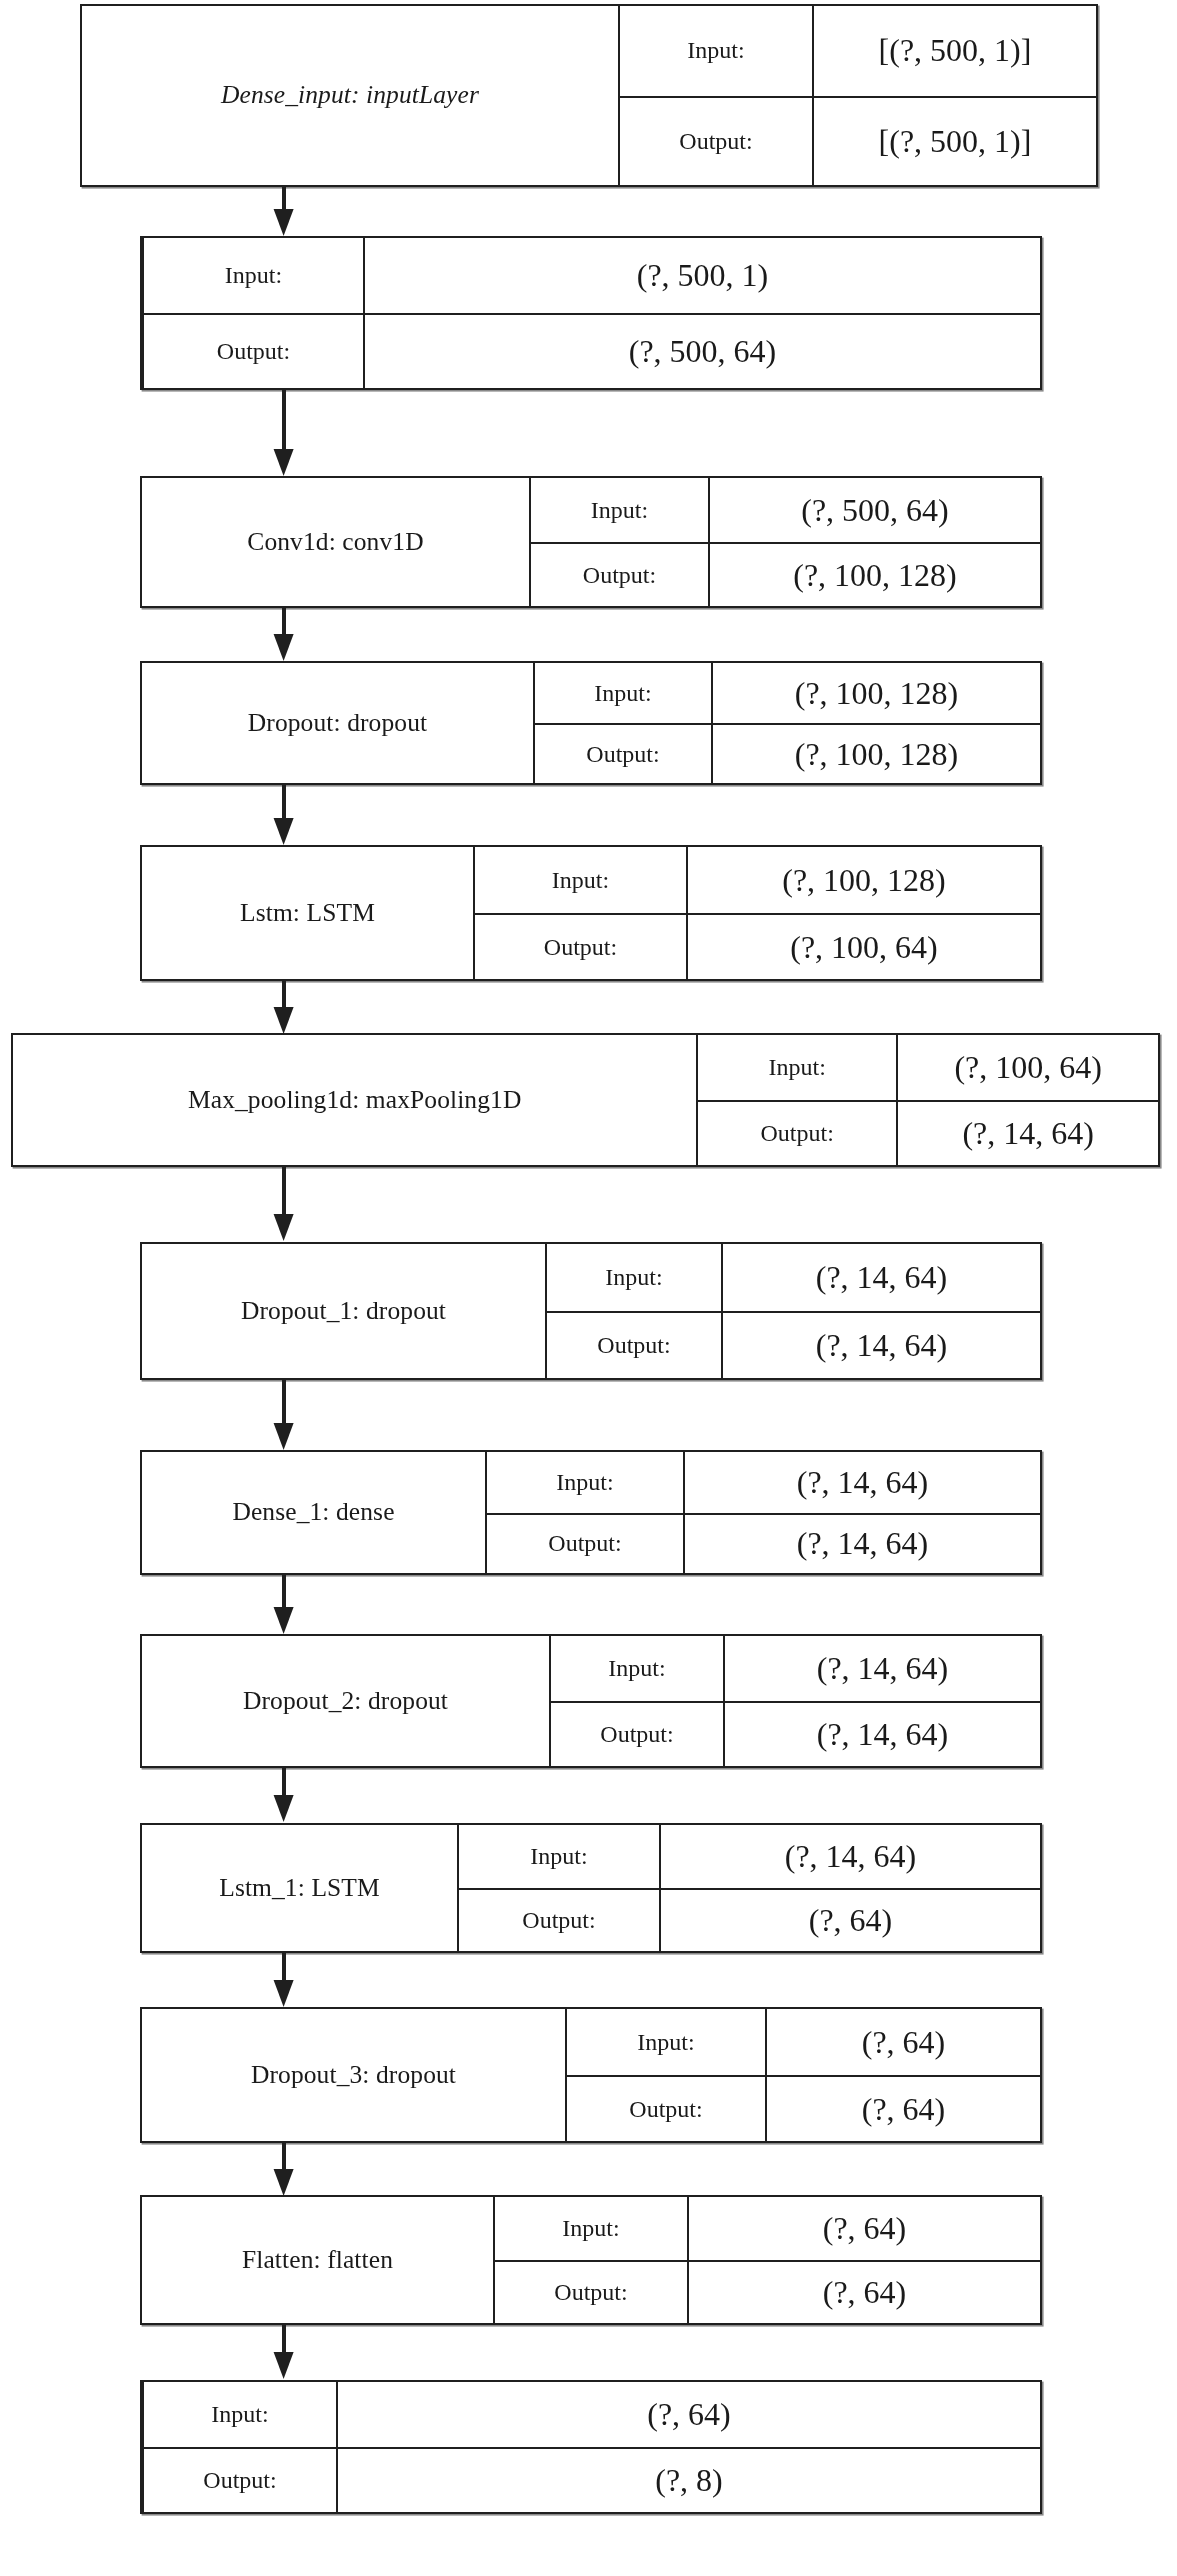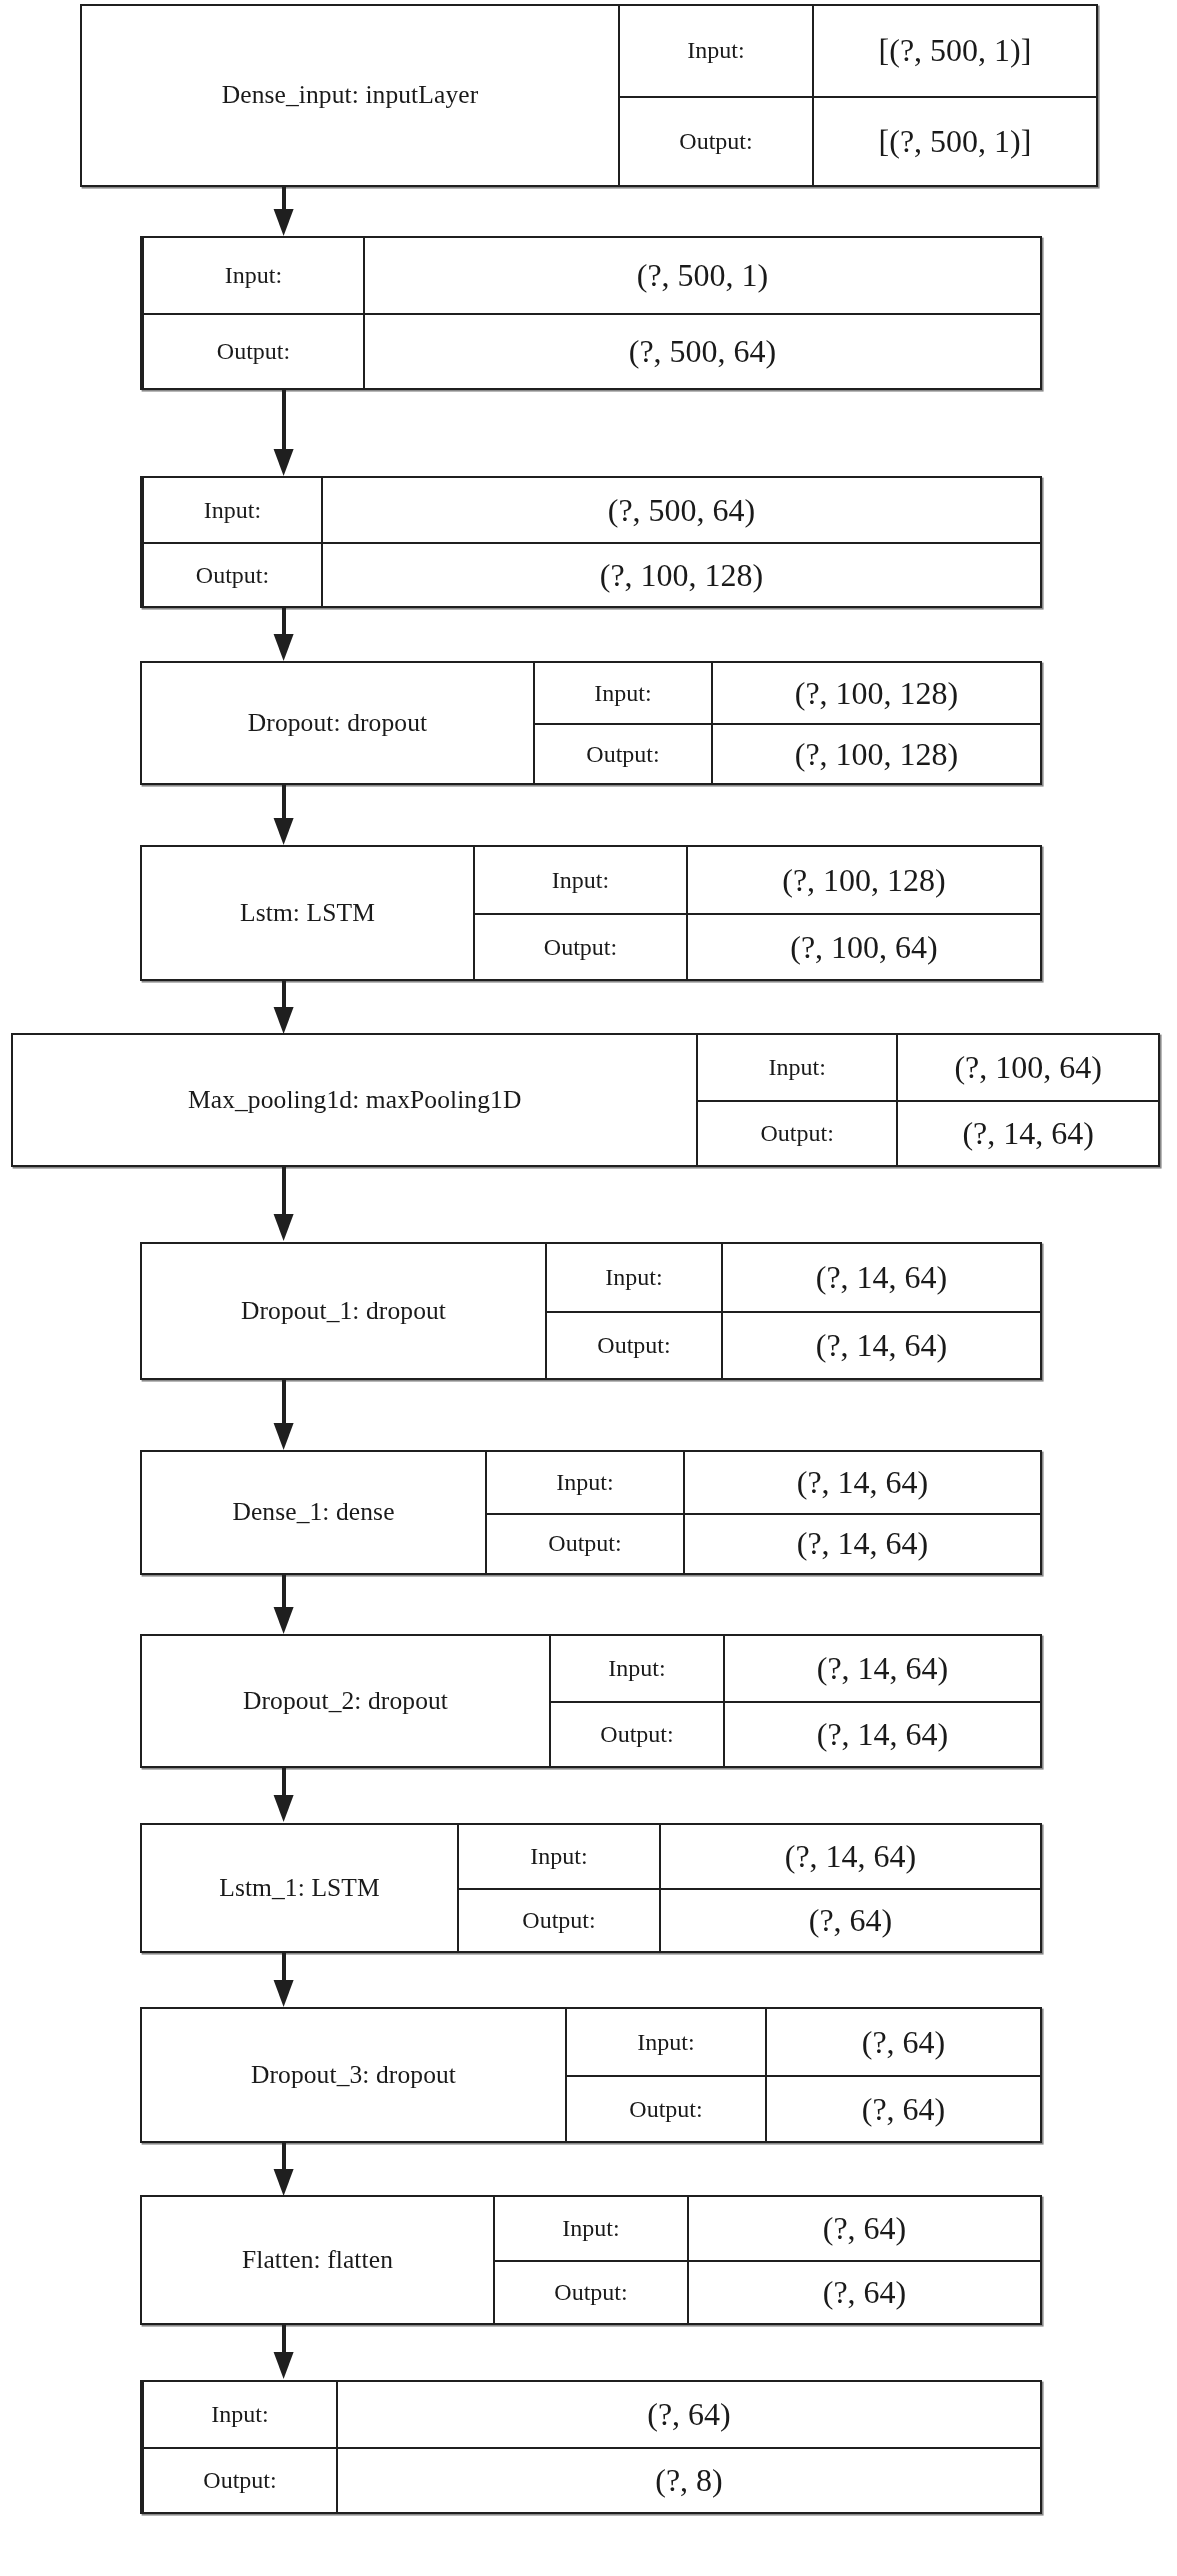--- a/index.html
+++ b/index.html
@@ -107,21 +107,21 @@
     border-right: 10.4px solid transparent;
     border-top: 27px solid #1f1f1f;
     transform: translateX(-10.4px);
   }
 </style>
 </head>
 <body>
 
 <div id="diagram">
     <div class="node" style="top: 4px; left: 80px; width: 1018px; height: 183px;">
-      <div class="node-name" style="width: 536px; flex: 0 0 536px;">Dense_input: inputLayer</div>
+      <div class="node-name" style="width: 536px; flex: 0 0 536px; font-style: italic;">Dense_input: inputLayer</div>
       <div class="node-io">
         <div class="io-row">
           <div class="io-label" style="width: 192px; flex: 0 0 192px;">Input:</div>
           <div class="io-value">[(?, 500, 1)]</div>
         </div>
         <div class="io-row">
           <div class="io-label" style="width: 192px; flex: 0 0 192px;">Output:</div>
           <div class="io-value">[(?, 500, 1)]</div>
         </div>
       </div>
@@ -132,20 +132,21 @@
           <div class="io-label" style="width: 219px; flex: 0 0 219px;">Input:</div>
           <div class="io-value">(?, 500, 1)</div>
         </div>
         <div class="io-row">
           <div class="io-label" style="width: 219px; flex: 0 0 219px;">Output:</div>
           <div class="io-value">(?, 500, 64)</div>
         </div>
       </div>
     </div>
     <div class="node" style="top: 476px; left: 140px; width: 902px; height: 132px;">
+      <div class="node-name" style="width: 387px; flex: 0 0 387px;">Conv1d: conv1D</div>
       <div class="node-io">
         <div class="io-row">
           <div class="io-label" style="width: 177px; flex: 0 0 177px;">Input:</div>
           <div class="io-value">(?, 500, 64)</div>
         </div>
         <div class="io-row">
           <div class="io-label" style="width: 177px; flex: 0 0 177px;">Output:</div>
           <div class="io-value">(?, 100, 128)</div>
         </div>
       </div>

